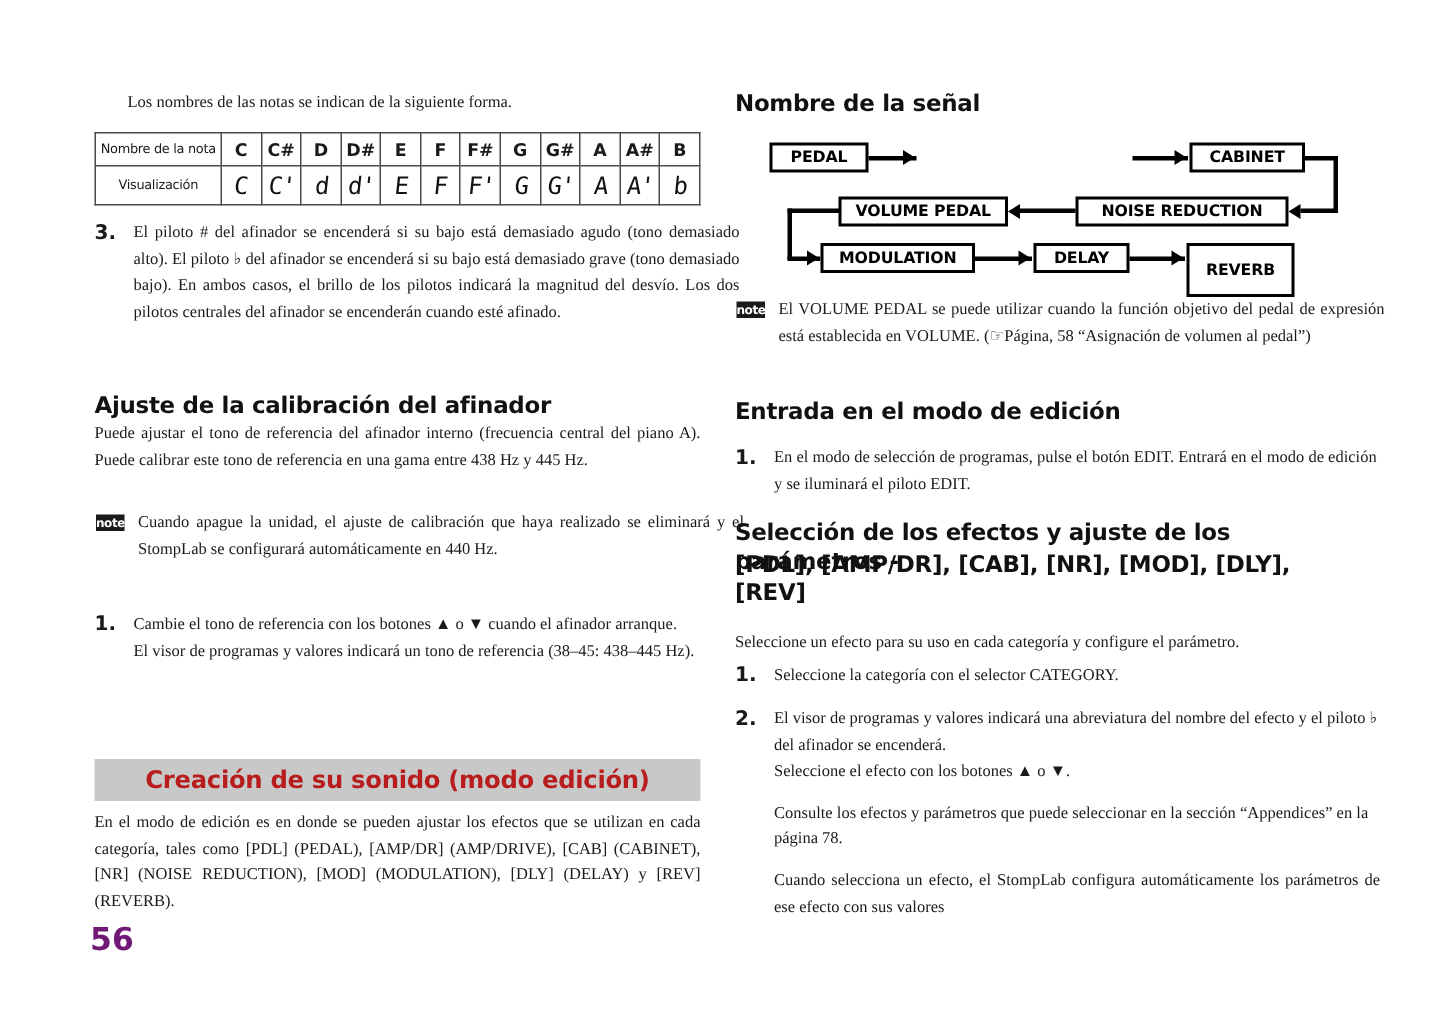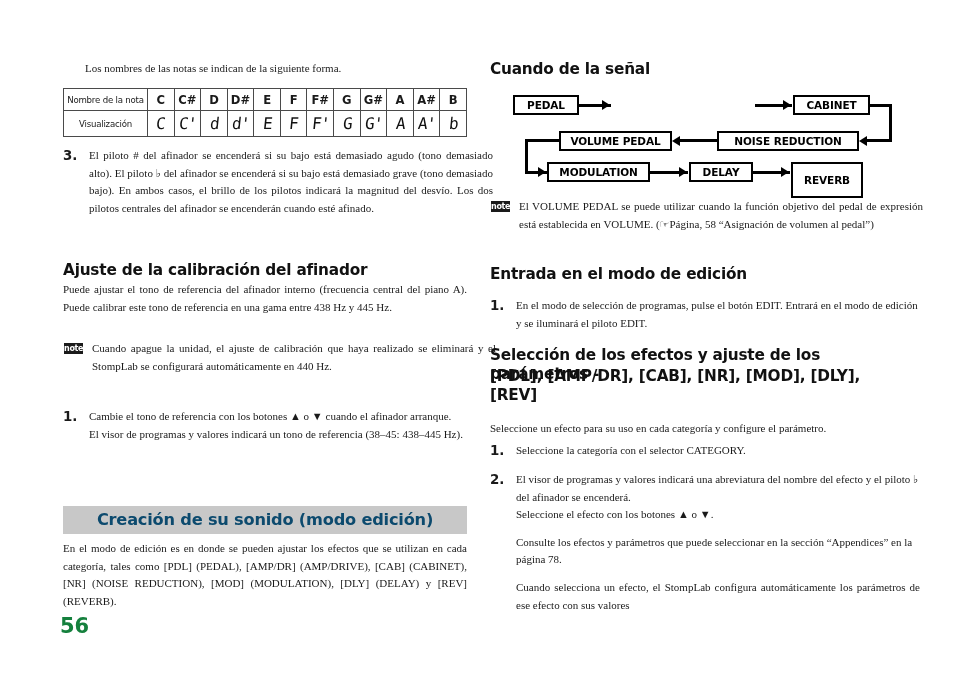--- a/index.html
+++ b/index.html
@@ -129,33 +129,33 @@
 
   
   .banner {
     background: #c8c8c8;
     height: 28px;
     line-height: 28px;
     text-align: center;
     font-family: "DejaVu Sans", sans-serif;
     font-weight: bold;
     font-size: 16.2px;
-    color: #0c4a6e;
+    color: #b91c1c;
     letter-spacing: -0.2px;
   }
 
   
   .pagenum {
     position: absolute;
     left: 60px;
     top: 614px;
     font-family: "DejaVu Sans", sans-serif;
     font-weight: bold;
     font-size: 21px;
-    color: #15803d;
+    color: #701a75;
   }
 
   
   .diagram {
     position: relative;
     width: 404px;
     height: 96px;
   }
   .dbox {
     position: absolute;
@@ -258,21 +258,21 @@
     </div>
 
     <div class="banner" style="position:absolute; left:0px; top:506px; width:404px;">Creación de su sonido (modo edición)</div>
 
     <div class="body-text just" style="position:absolute; left:0px; top:540px; width:404px;">En el modo de edición es en donde se pueden ajustar los efectos que se utilizan en cada categoría, tales como [PDL] (PEDAL), [AMP/DR] (AMP/DRIVE), [CAB] (CABINET), [NR] (NOISE REDUCTION), [MOD] (MODULATION), [DLY] (DELAY) y [REV] (REVERB).</div>
 
   </div>
 
   <div class="col col-right">
 
-    <div class="h2" style="position:absolute; left:0px; top:60px; width:404px;">Cuando de la señal</div>
+    <div class="h2" style="position:absolute; left:0px; top:60px; width:404px;">Nombre de la señal</div>
 
     <div class="diagram" style="position:absolute; left:0px; top:90px;">
 
       <div class="dbox" style="left:23px; top:5px; width:66px; height:20px;">PEDAL</div>
       <div class="dline dh" style="left:89px; top:13.5px; width:32px;"></div>
       <div class="arrow arrow-r" style="left:112px; top:10px;"></div>
 
       <div class="dline dh" style="left:265px; top:13.5px; width:37px;"></div>
       <div class="arrow arrow-r" style="left:293px; top:10px;"></div>
 

